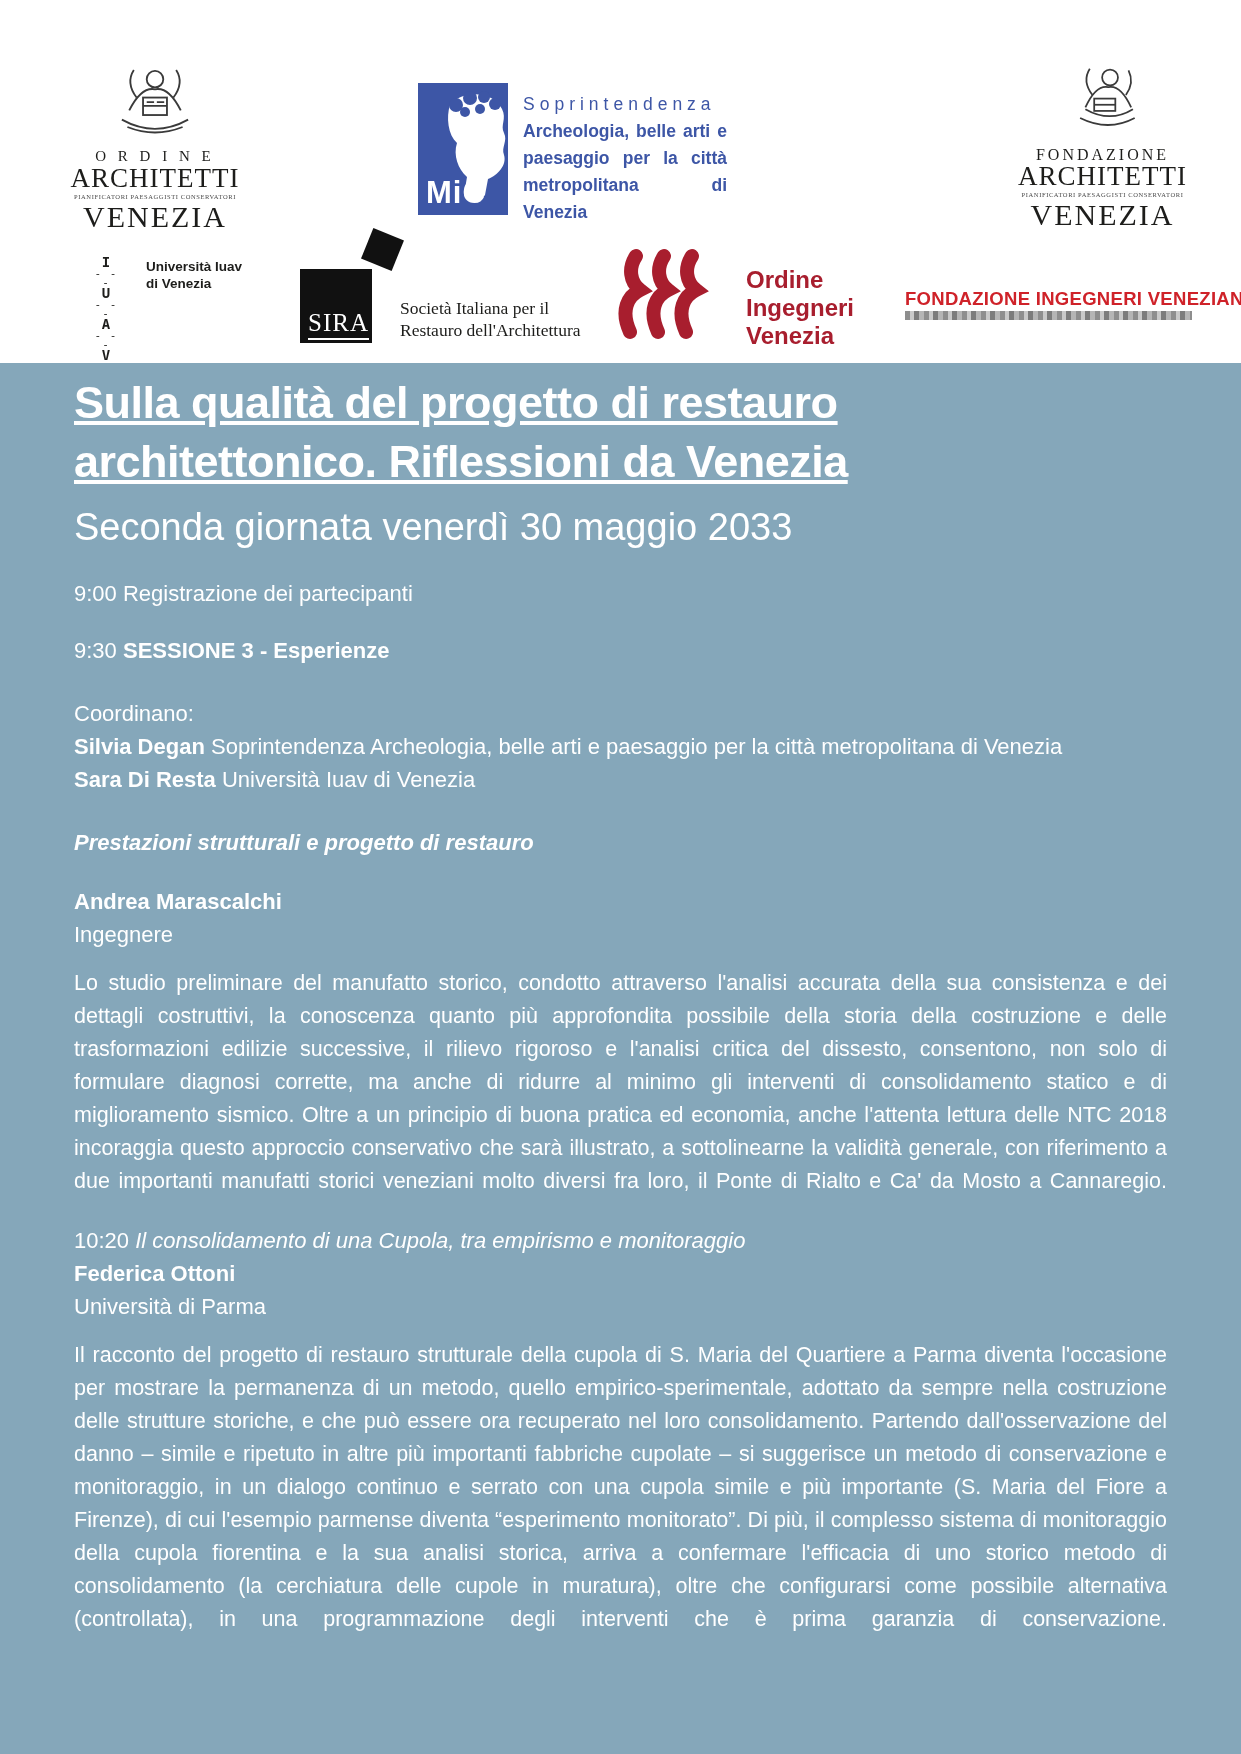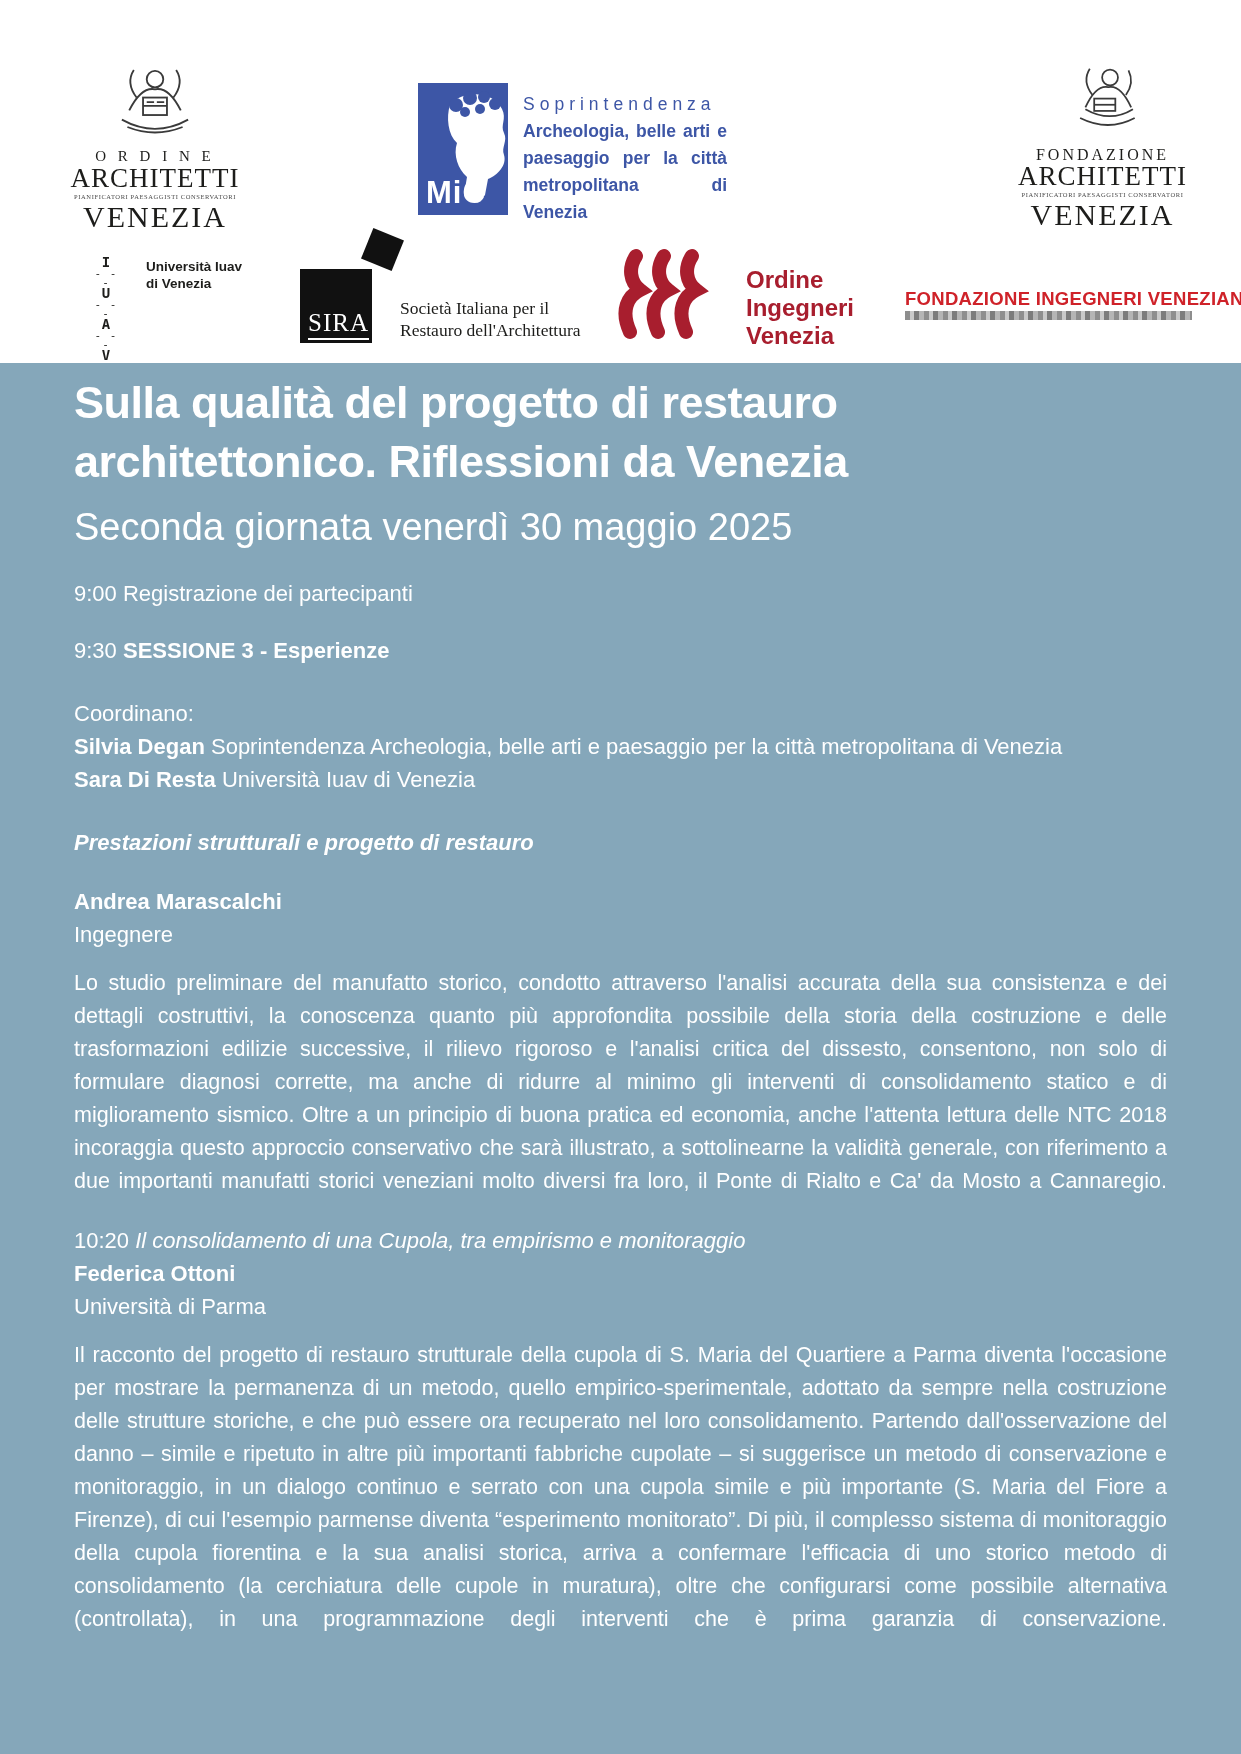--- a/index.html
+++ b/index.html
@@ -46,21 +46,21 @@
   .oiv-text{color:#a81e2e;font-weight:bold;font-size:24px;line-height:28px;margin-top:18px;}
 
   .logo-fiv{position:absolute;left:905px;top:288px;width:292px;}
   .fiv-label{color:#cf2229;font-weight:bold;font-size:18.5px;letter-spacing:.3px;line-height:21px;white-space:nowrap;}
   .fiv-strip{margin-top:2px;height:9px;width:287px;
     background:repeating-linear-gradient(90deg,#8e8e8e 0 5px,#c9c9c9 5px 9px,#7c7c7c 9px 14px,#b5b5b5 14px 19px);}
 
   
   .band{position:absolute;left:0;top:363px;width:1241px;height:1391px;background:#85a7ba;
         color:#fff;box-sizing:border-box;padding:10px 74px 0 74px;overflow:hidden;}
-  .title{font-weight:bold;font-size:45px;line-height:59px;letter-spacing:-.5px;}
+  .title{font-weight:bold;font-size:45px;line-height:59px;letter-spacing:-.5px;text-decoration:underline;}
   .subtitle{font-size:38px;line-height:48px;font-weight:normal;margin-top:12px;}
   .line-sm{font-size:22px;line-height:33px;}
   .mt-reg{margin-top:26px;}
   .mt-ses{margin-top:24px;}
   .coord{margin-top:30px;}
   .theme{margin-top:30px;font-weight:bold;font-style:italic;}
   .talk-head{margin-top:26px;}
   .abstract{margin-top:16px;font-size:21.5px;line-height:33px;text-align:justify;text-align-last:justify;}
   .b{font-weight:bold;}
   .i{font-style:italic;}
@@ -179,21 +179,21 @@
     </div>
   </div>
 
   <div class="band">
 
     <div class="title">
       <div>Sulla qualità del progetto di restauro</div>
       <div>architettonico. Riflessioni da Venezia</div>
     </div>
 
-    <div class="subtitle">Seconda giornata venerdì 30 maggio 2025</div>
+    <div class="subtitle">Seconda giornata venerdì 30 maggio 2033</div>
 
     <div class="line-sm mt-reg">
       <span>9:00</span>
       <span>Registrazione dei partecipanti</span>
     </div>
 
     <div class="line-sm mt-ses">
       <span>9:30</span>
       <span class="b">SESSIONE 3 - Esperienze</span>
     </div>

